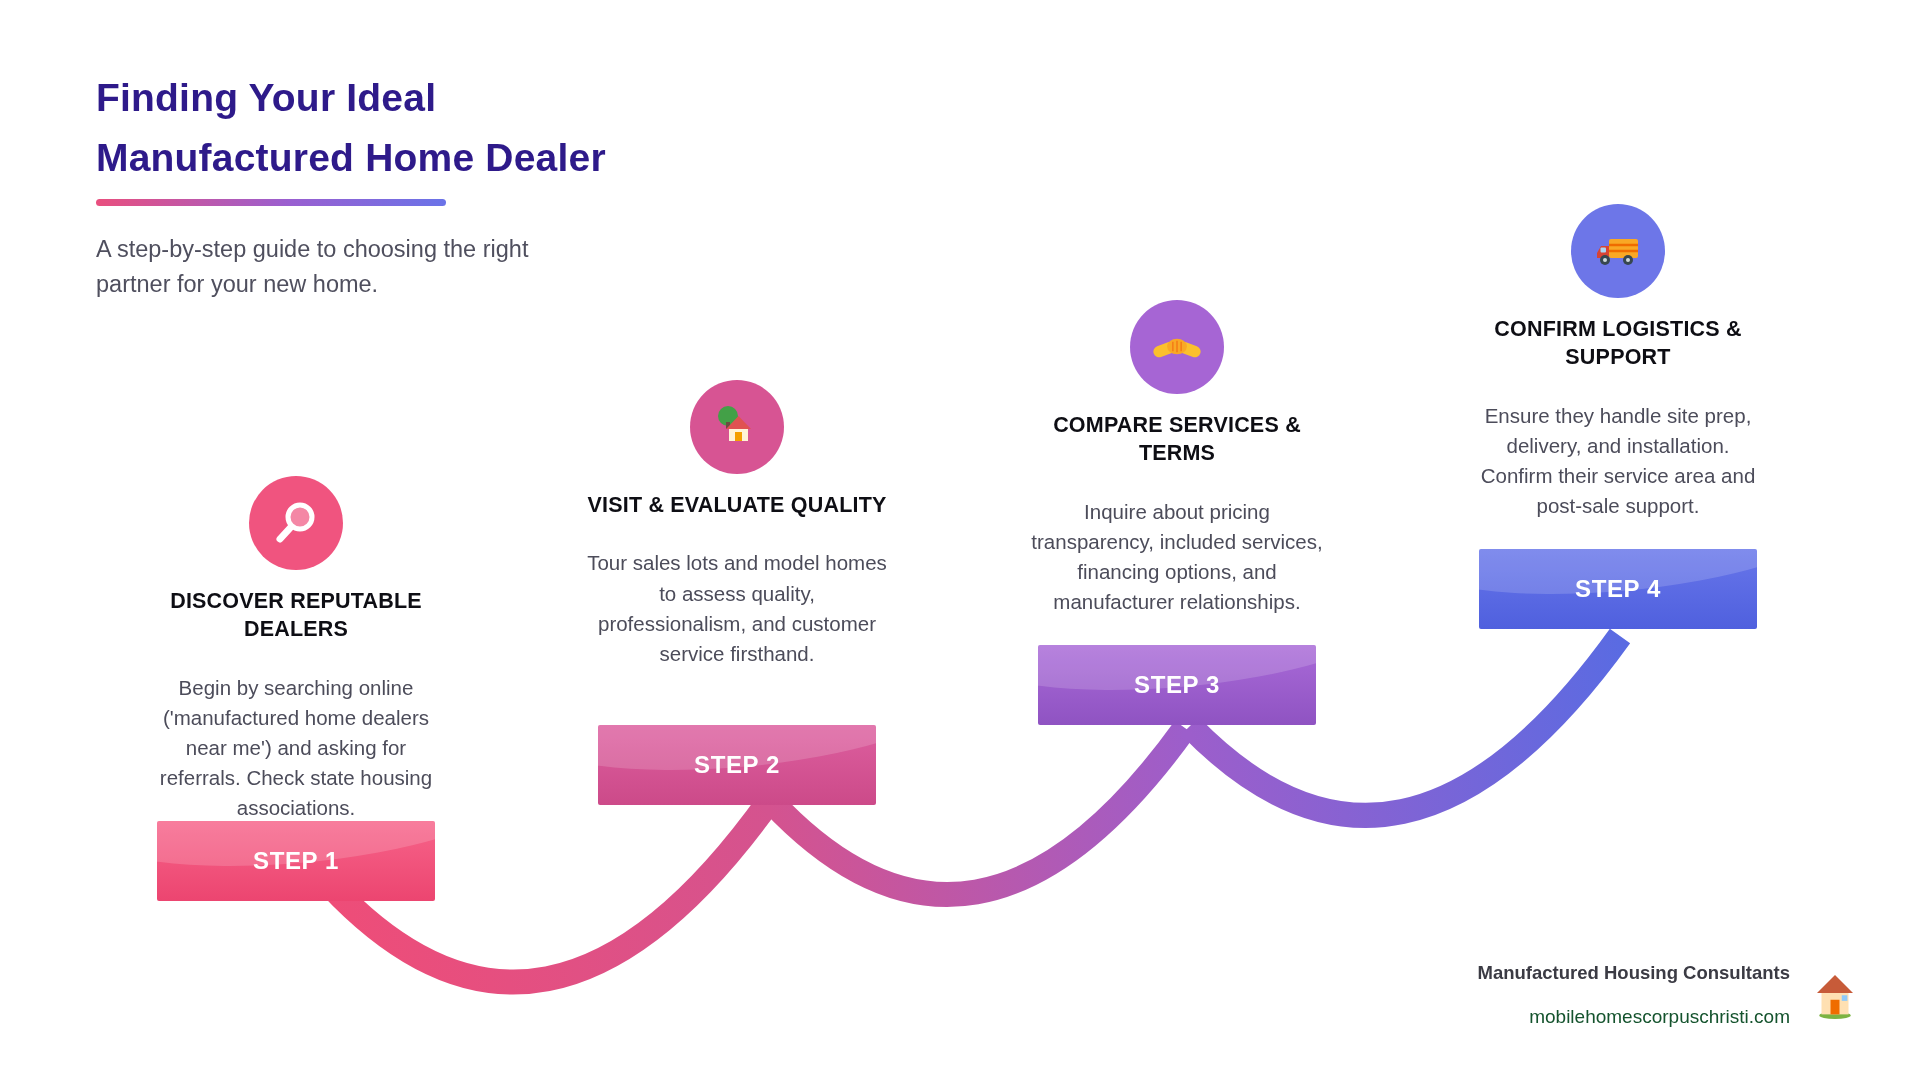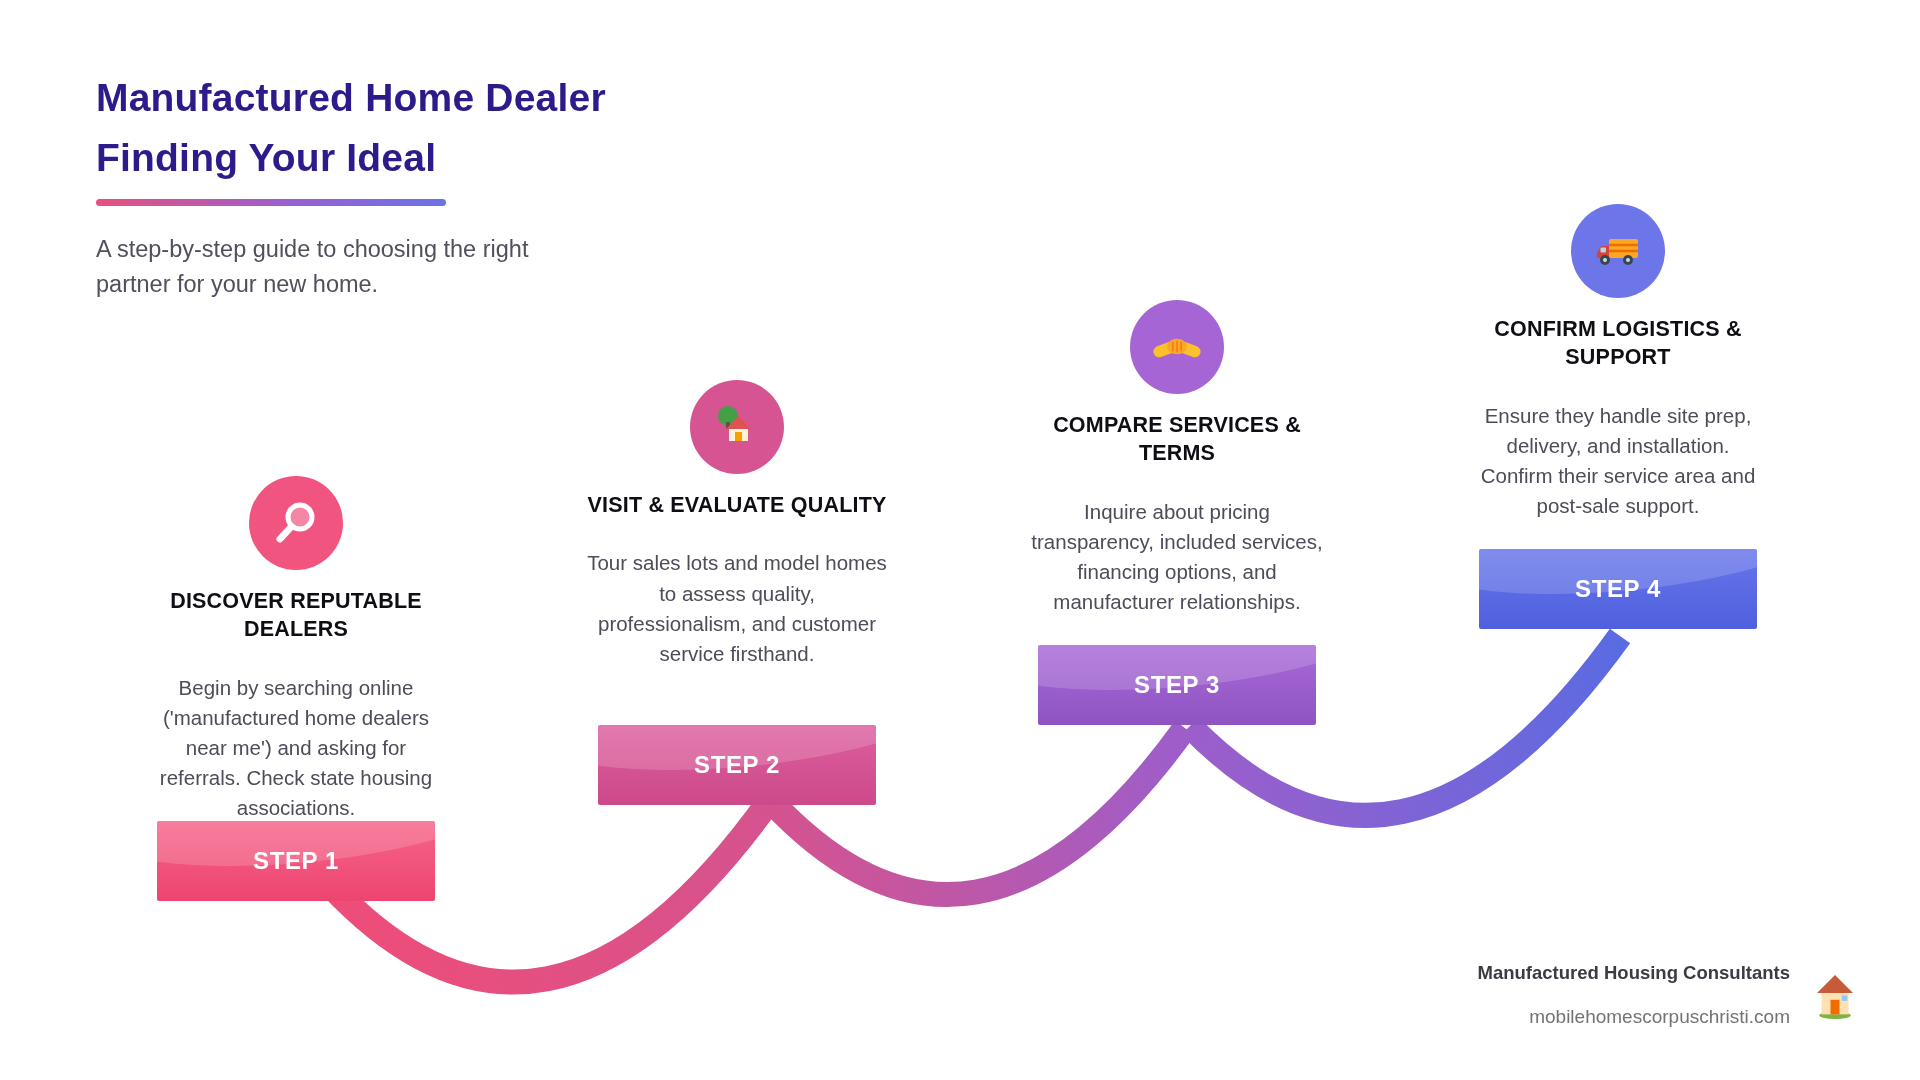--- a/index.html
+++ b/index.html
@@ -77,30 +77,30 @@
     font-size: 24px; letter-spacing: 0.6px;
   }
 
   
   .footer {
     position: absolute; top: 962px; right: 58px; z-index: 2;
     display: flex; align-items: center; gap: 18px;
   }
   .footer-text { text-align: right; }
   .footer-company { font-size: 18.5px; font-weight: 700; color: #3b3b44; }
-  .footer-site { margin-top: 22px; font-size: 19px; color: #737373; }
+  .footer-site { margin-top: 22px; font-size: 19px; color: #14532d; }
 </style>
 </head>
 <body>
 
 <div class="page">
 
   <div class="title">
+    <div>Finding Your Ideal</div>
     <div>Manufactured Home Dealer</div>
-    <div>Finding Your Ideal</div>
   </div>
   <div class="underline"></div>
   <div class="subtitle">A step-by-step guide to choosing the right partner for your new home.</div>
 
   <svg class="connectors" width="1920" height="1080" viewBox="0 0 1920 1080">
     <defs>
       <linearGradient id="g1" gradientUnits="userSpaceOnUse" x1="330" y1="900" x2="770" y2="800">
         <stop offset="0" stop-color="#ee4d78"></stop>
           <stop offset="1" stop-color="#d4538f"></stop>
       </linearGradient>

